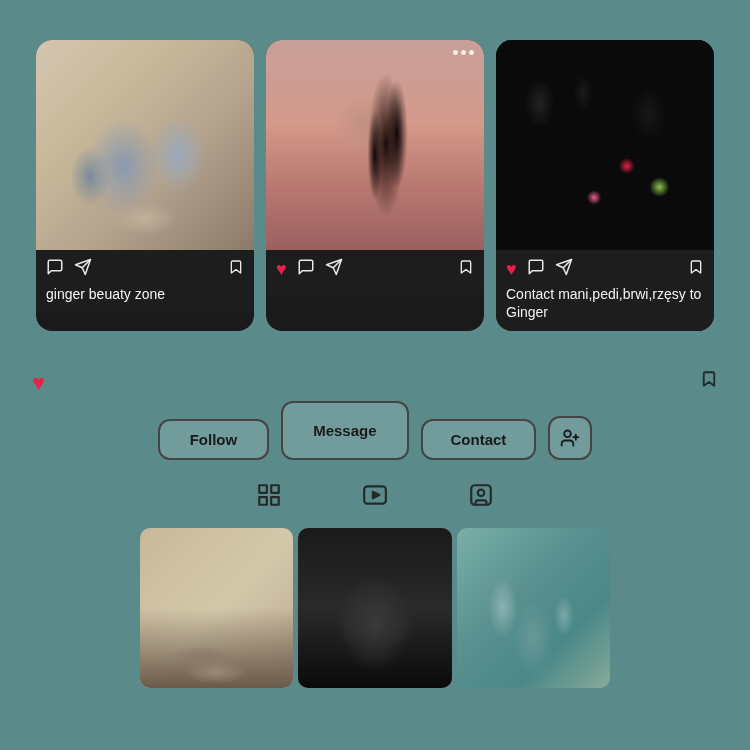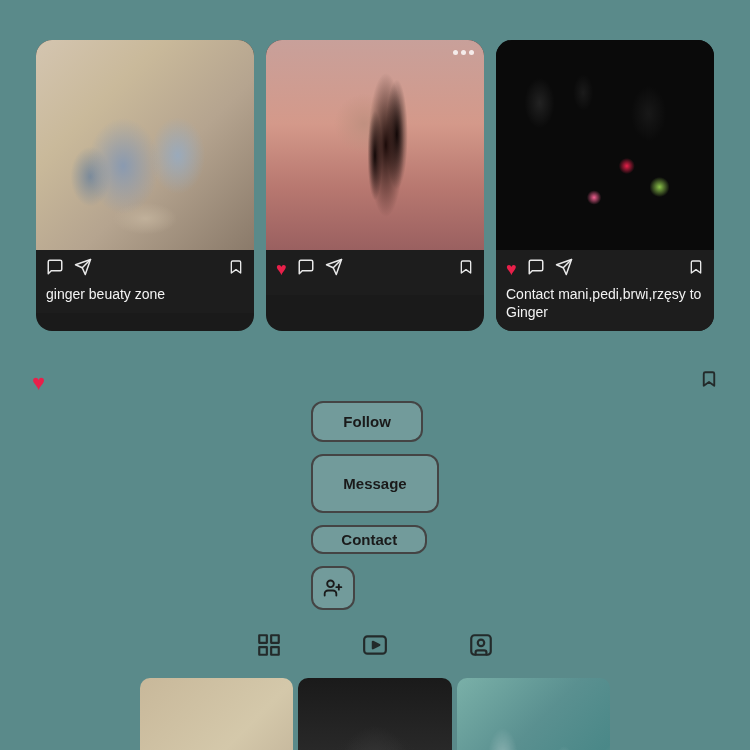--- a/index.html
+++ b/index.html
@@ -165,22 +165,21 @@
       color: #fff;
       font-size: 18px;
       opacity: 0.85;
     }
 
     
     .action-buttons-row {
       display: flex;
       gap: 12px;
       margin-top: 70px;
-      align-items: flex-start;
-      flex-direction: column;
+      align-items: flex-end;
     }
 
     .action-btn {
       background: transparent;
       border: 2px solid #333;
       border-radius: 12px;
       padding: 10px 28px;
       color: #111;
       font-size: 15px;
       font-weight: 600;
@@ -190,21 +189,21 @@
       color: #1a1a1a;
     }
 
     .action-btn-follow {
       padding: 10px 30px;
     }
     .action-btn-message {
       padding: 19px 30px;
     }
     .action-btn-contact {
-      padding: 4px 28px;
+      padding: 10px 28px;
     }
 
     .add-person-btn {
       width: 44px;
       height: 44px;
       background: rgba(255,255,255,0.15);
       border: 2px solid #444;
       border-radius: 12px;
       display: flex;
       align-items: center;

